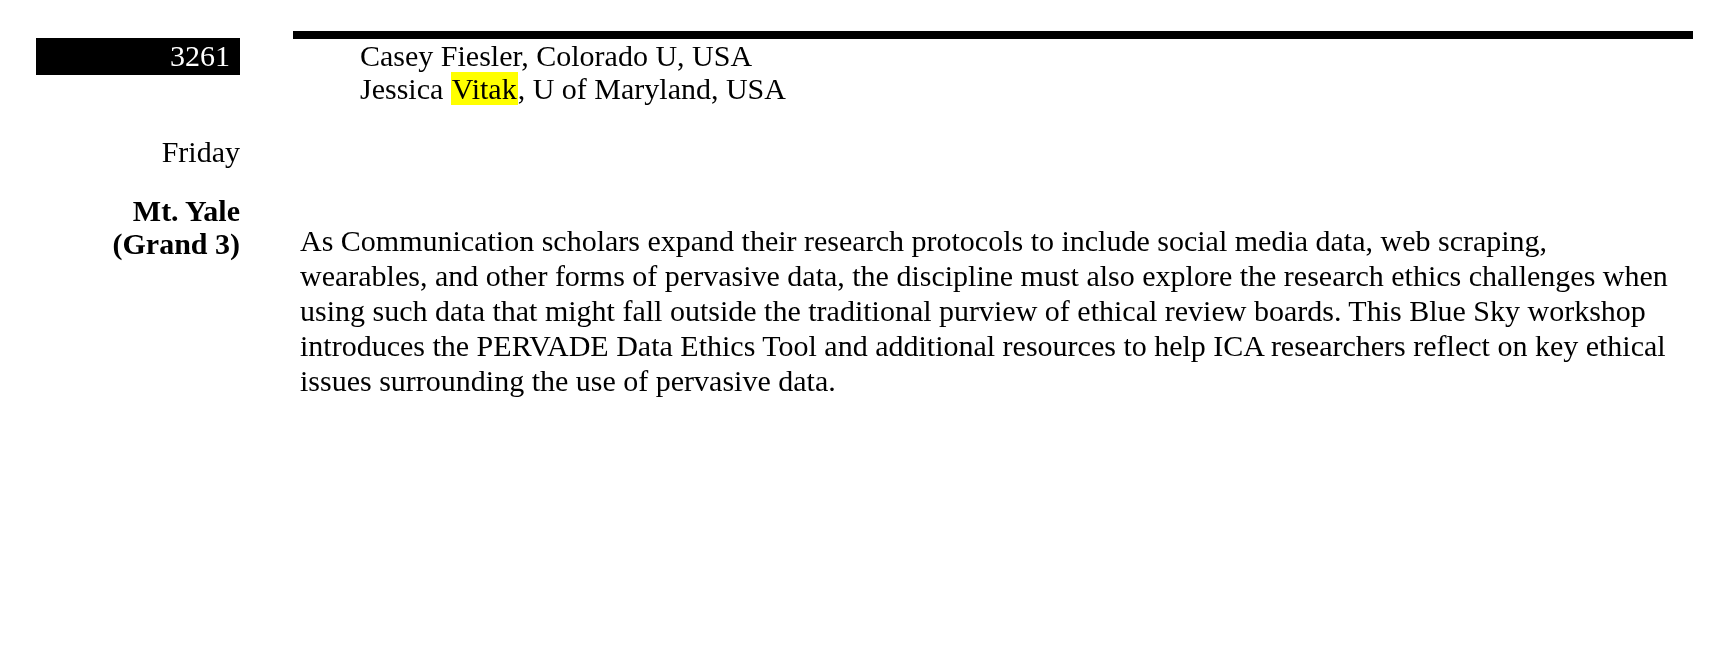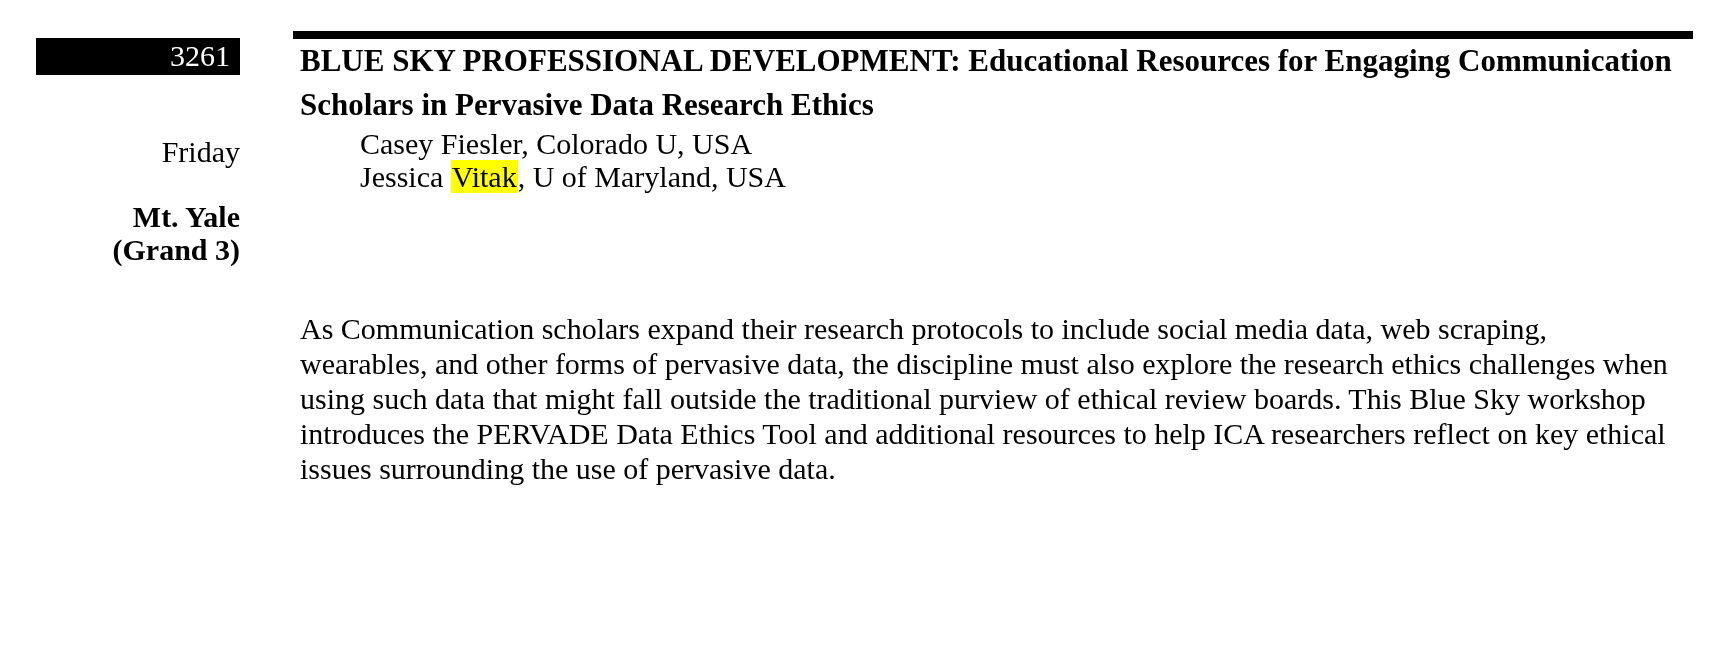--- a/index.html
+++ b/index.html
@@ -42,21 +42,21 @@
     text-align: right;
     padding-right: 10px;
   }
   .day {
     margin-top: 55px;
     font-weight: normal;
     line-height: 44px;
   }
   .time { line-height: 44px; }
   .room {
-    margin-top: 26px;
+    margin-top: 20px;
     font-weight: bold;
     line-height: 33px;
   }
   .room-detail {
     font-weight: bold;
     line-height: 33px;
   }
   
   .col-right {
     margin-left: 60px;
@@ -111,21 +111,20 @@
 
   <div class="col-left">
     <div class="session-box">3261</div>
     <div class="day">Friday</div>
     <div class="room">Mt. Yale</div>
     <div class="room-detail">(Grand 3)</div>
   </div>
 
   <div class="col-right">
     <div class="top-bar"></div>
-    <h1 class="title">BLUE SKY PROFESSIONAL DEVELOPMENT: Educational Resources for Engaging Communication Scholars in Pervasive Data Research Ethics</h1>
 
 
     <div class="organizer-row">
       <span>Casey Fiesler, Colorado U, USA</span>
     </div>
     <div class="organizer-row">
       <span>Jessica </span><mark class="hl">Vitak</mark><span>, U of Maryland, USA</span>
     </div>
 
     <p class="abstract">As Communication scholars expand their research protocols to include social media data, web scraping, wearables, and other forms of pervasive data, the discipline must also explore the research ethics challenges when using such data that might fall outside the traditional purview of ethical review boards. This Blue Sky workshop introduces the PERVADE Data Ethics Tool and additional resources to help ICA researchers reflect on key ethical issues surrounding the use of pervasive data.</p>

